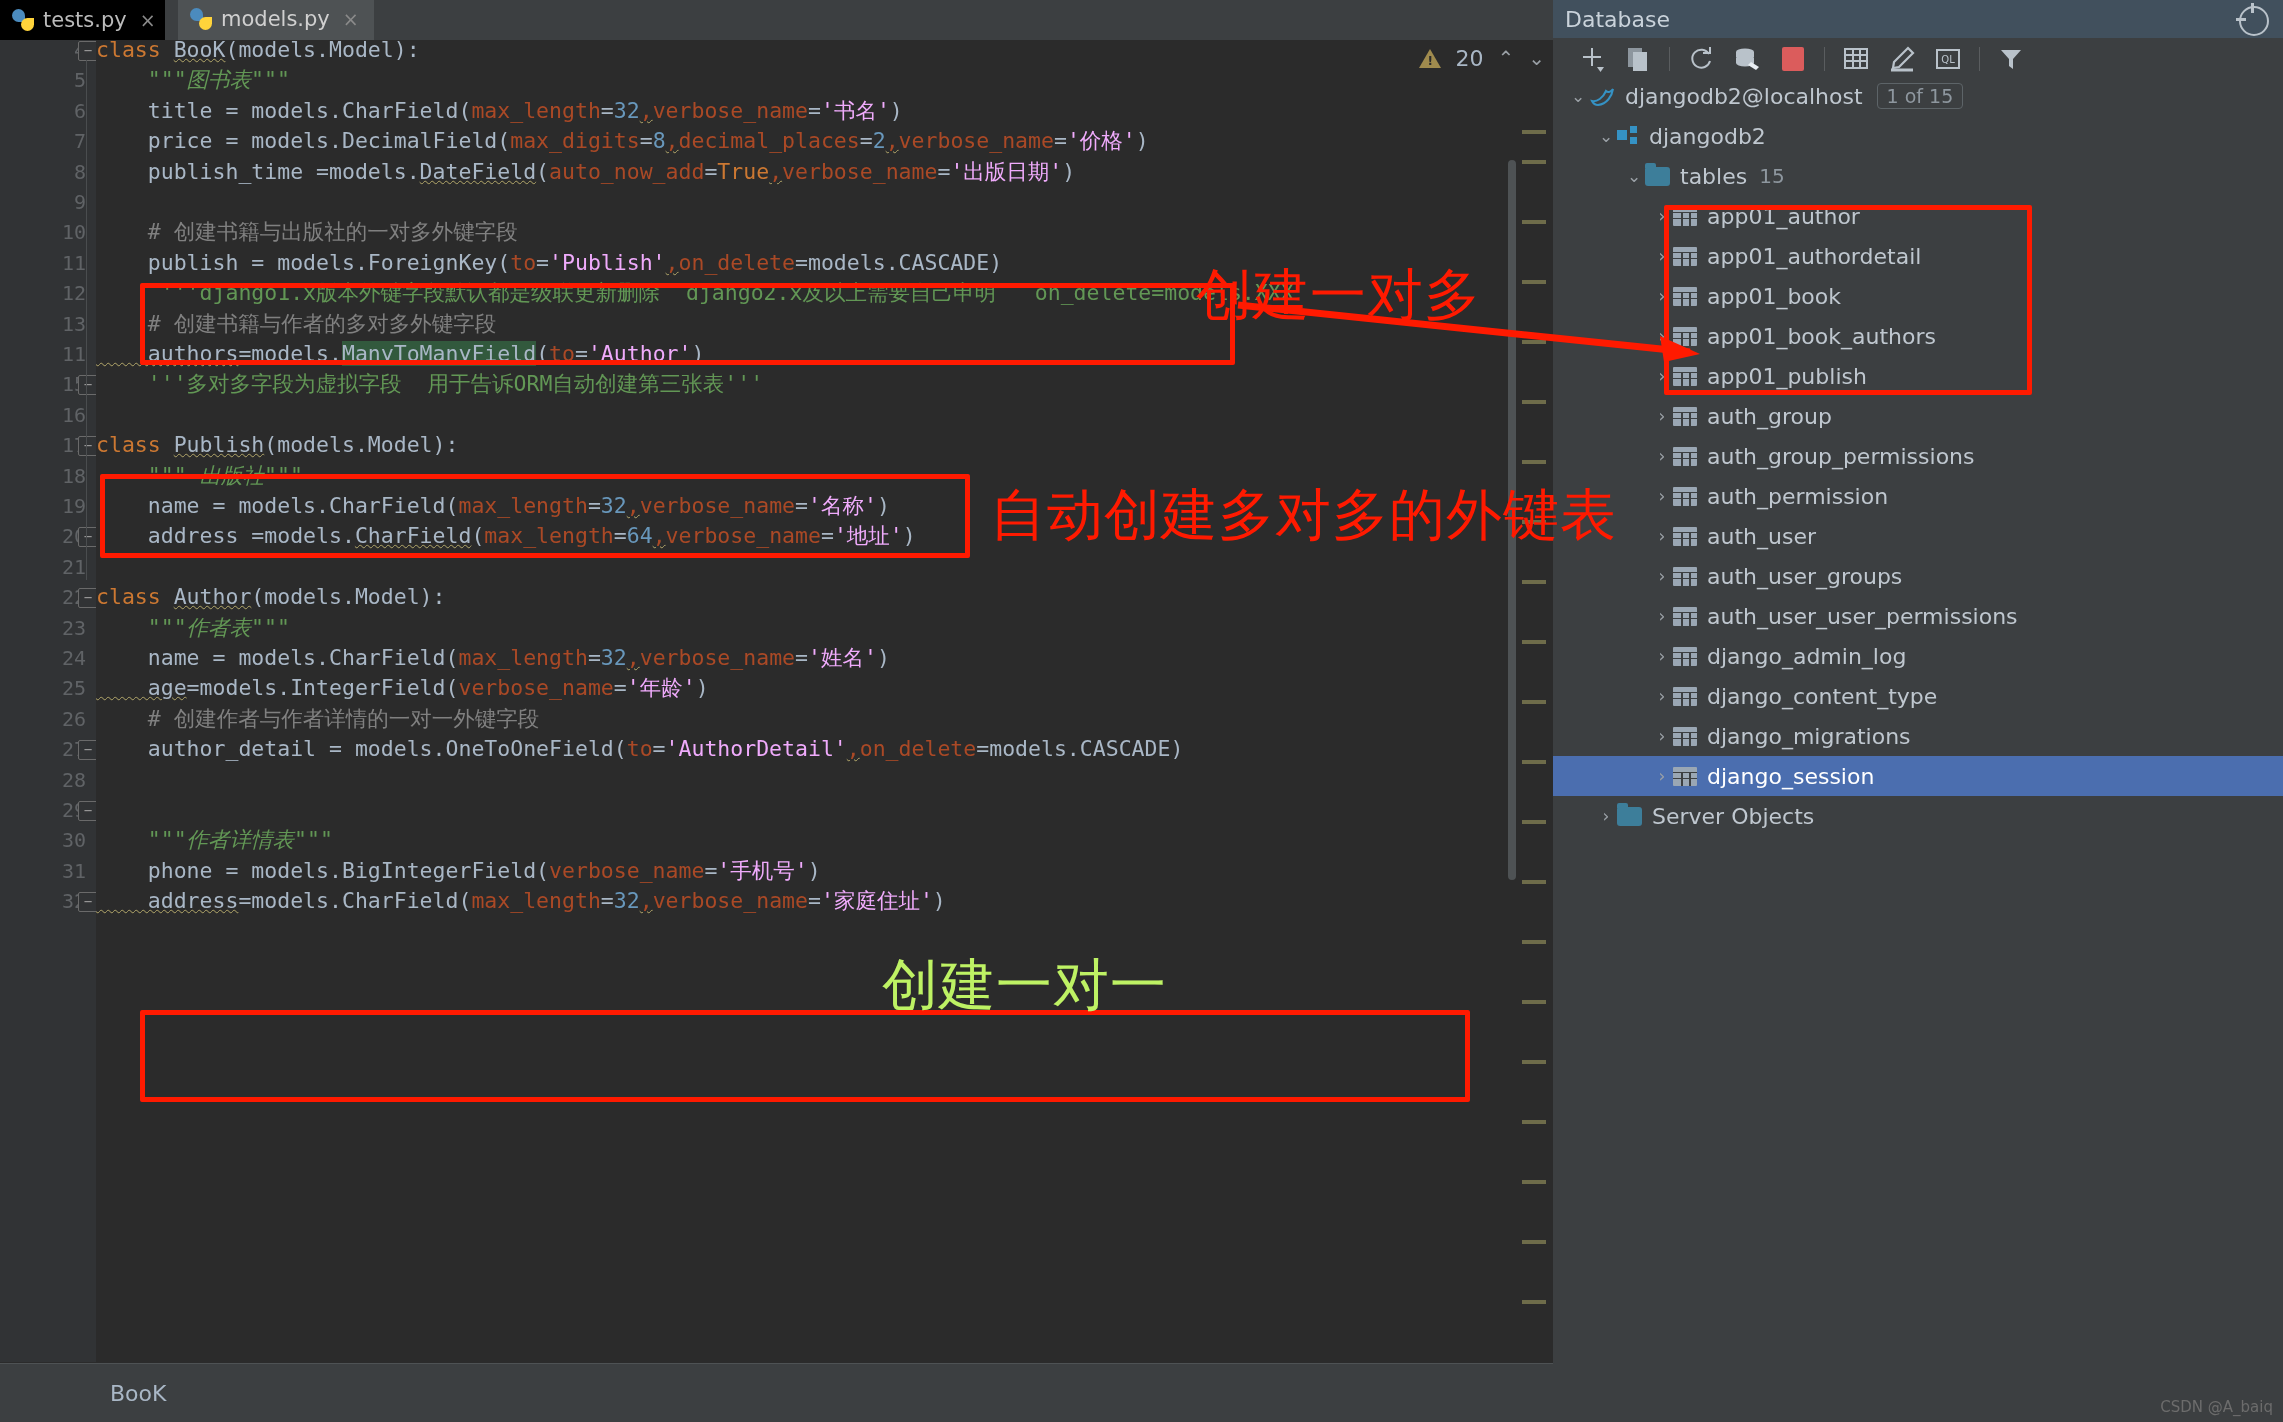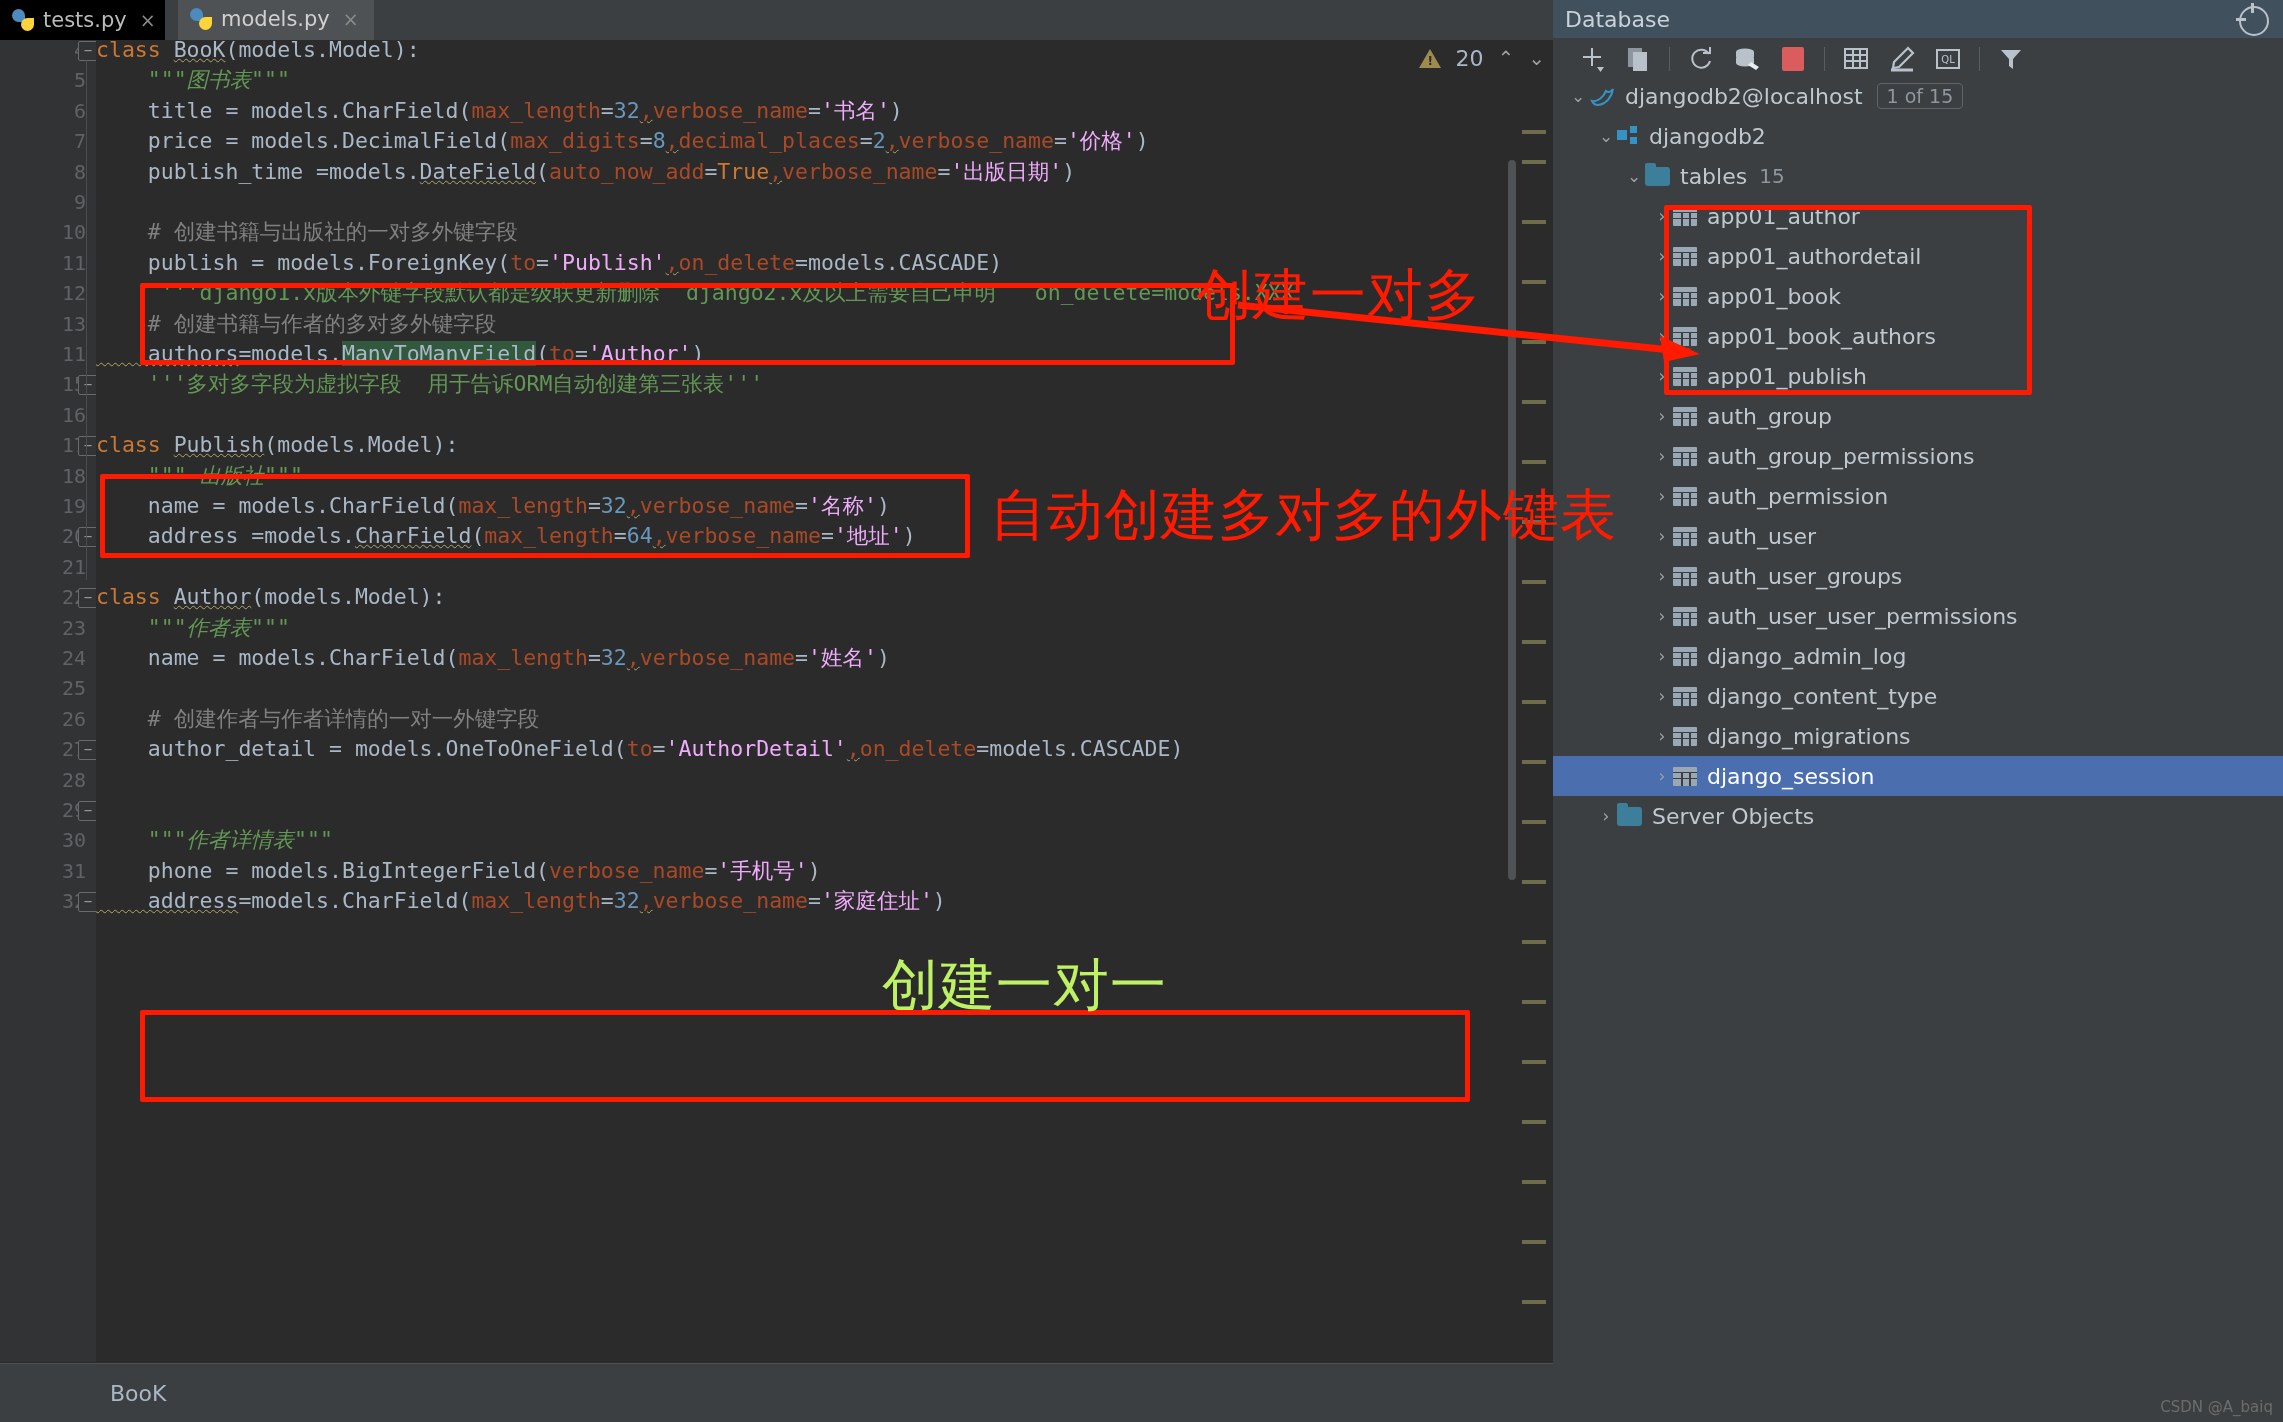--- a/index.html
+++ b/index.html
@@ -196,20 +196,21 @@
         <div class="cl" style="top: 329.4px;"><span class="doc2">    '''多对多字段为虚拟字段  用于告诉ORM自动创建第三张表'''</span></div>
         <div class="cl" style="top: 359.8px;"></div>
         <div class="cl" style="top: 390.2px;"><span class="kw">class </span><span class="cls squiggle">Publish</span><span class="pl">(models.Model):</span></div>
         <div class="cl" style="top: 420.6px;"><span class="doc">    """ 出版社"""</span></div>
         <div class="cl" style="top: 451px;"><span class="pl">    name = models.CharField(</span><span class="par">max_length</span><span class="pl">=</span><span class="num">32</span><span class="par squiggle">,</span><span class="par">verbose_name</span><span class="pl">=</span><span class="str">'名称'</span><span class="pl">)</span></div>
         <div class="cl" style="top: 481.4px;"><span class="pl">    address =models.</span><span class="pl squiggle">CharField</span><span class="pl">(</span><span class="par">max_length</span><span class="pl">=</span><span class="num">64</span><span class="par squiggle">,</span><span class="par">verbose_name</span><span class="pl">=</span><span class="str">'地址'</span><span class="pl">)</span></div>
         <div class="cl" style="top: 511.8px;"></div>
         <div class="cl" style="top: 542.2px;"><span class="kw">class </span><span class="cls squiggle">Author</span><span class="pl">(models.Model):</span></div>
         <div class="cl" style="top: 572.6px;"><span class="doc">    """作者表"""</span></div>
         <div class="cl" style="top: 603px;"><span class="pl">    name = models.CharField(</span><span class="par">max_length</span><span class="pl">=</span><span class="num">32</span><span class="par squiggle">,</span><span class="par">verbose_name</span><span class="pl">=</span><span class="str">'姓名'</span><span class="pl">)</span></div>
+        <div class="cl" style="top: 633.4px;"><span class="pl squiggle">    age</span><span class="pl">=models.IntegerField(</span><span class="par">verbose_name</span><span class="pl">=</span><span class="str">'年龄'</span><span class="pl">)</span></div>
         <div class="cl" style="top: 663.8px;"><span class="cmt">    # 创建作者与作者详情的一对一外键字段</span></div>
         <div class="cl" style="top: 694.2px;"><span class="pl">    author_detail = models.OneToOneField(</span><span class="par">to</span><span class="pl">=</span><span class="str">'AuthorDetail'</span><span class="par squiggle">,</span><span class="par">on_delete</span><span class="pl">=</span><span class="pl">models.CASCADE)</span></div>
         <div class="cl" style="top: 724.6px;"></div>
         <div class="cl" style="top: 785.4px;"><span class="doc">    """作者详情表"""</span></div>
         <div class="cl" style="top: 815.8px;"><span class="pl">    phone = models.BigIntegerField(</span><span class="par">verbose_name</span><span class="pl">=</span><span class="str">'手机号'</span><span class="pl">)</span></div>
         <div class="cl" style="top: 846.2px;"><span class="pl squiggle">    address</span><span class="pl">=models.CharField(</span><span class="par">max_length</span><span class="pl">=</span><span class="num">32</span><span class="par squiggle">,</span><span class="par">verbose_name</span><span class="pl">=</span><span class="str">'家庭住址'</span><span class="pl">)</span></div>
       </div>
 
     <div class="warnbar">
       <div class="warntri"></div>

